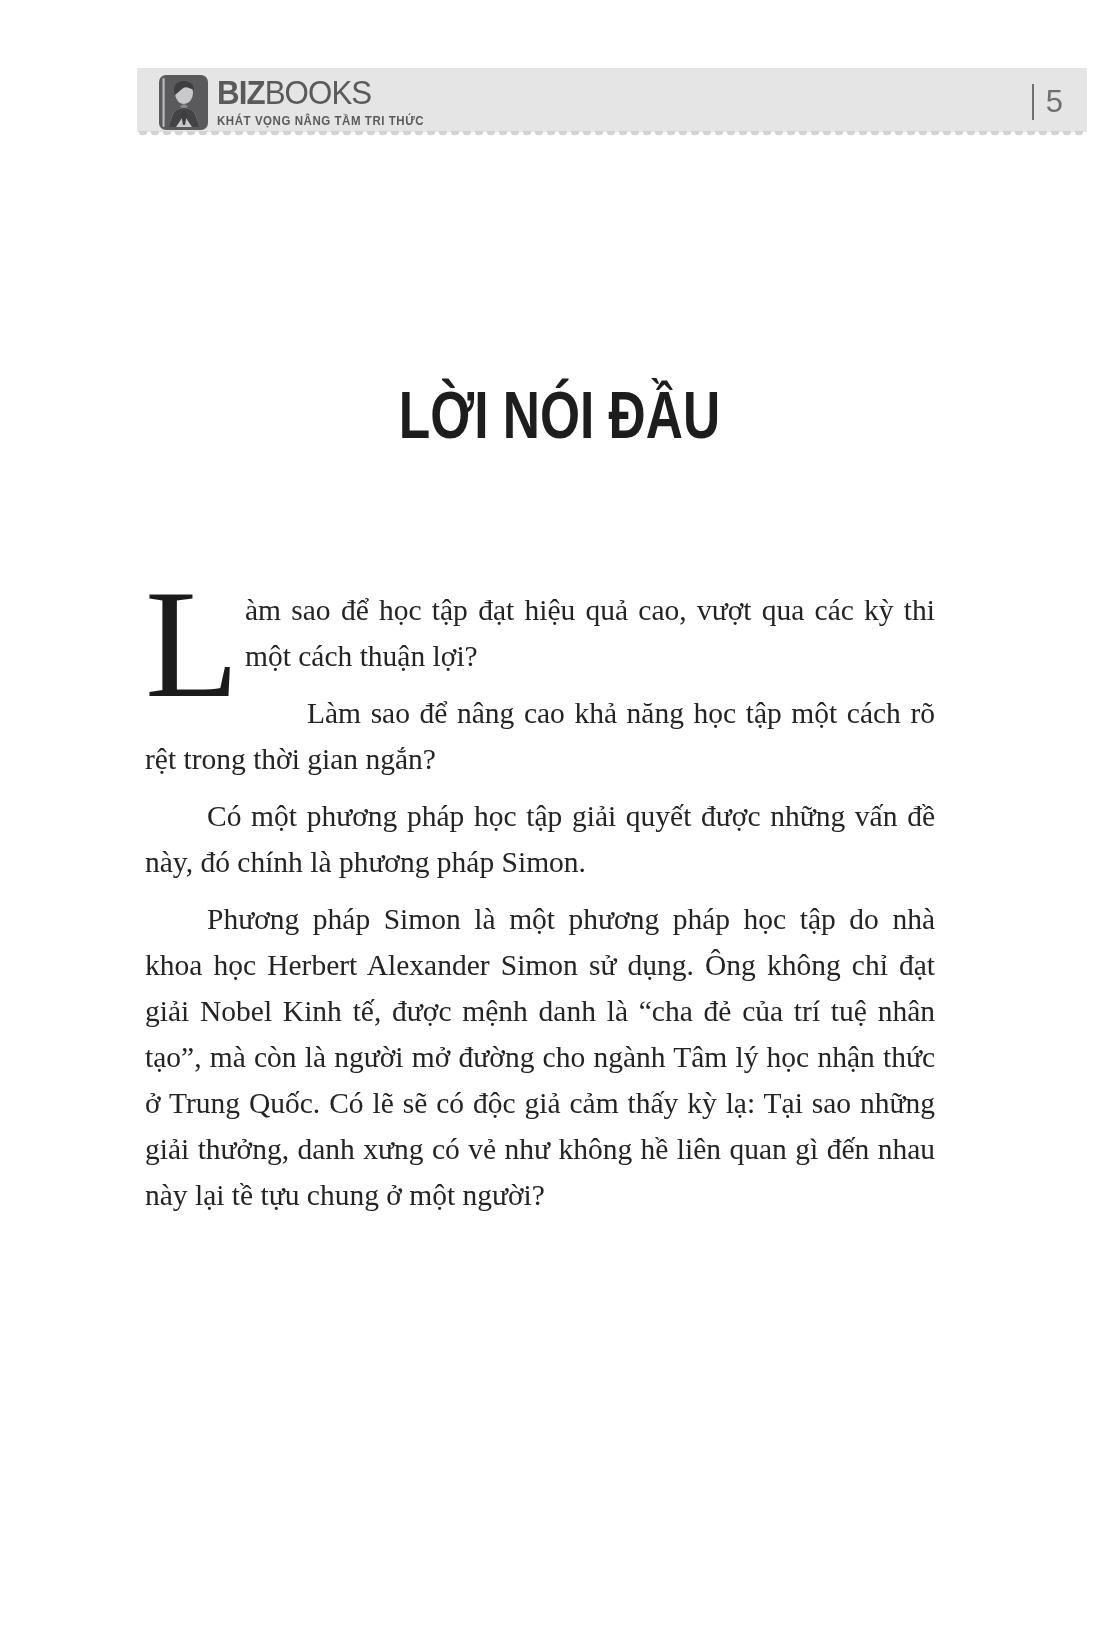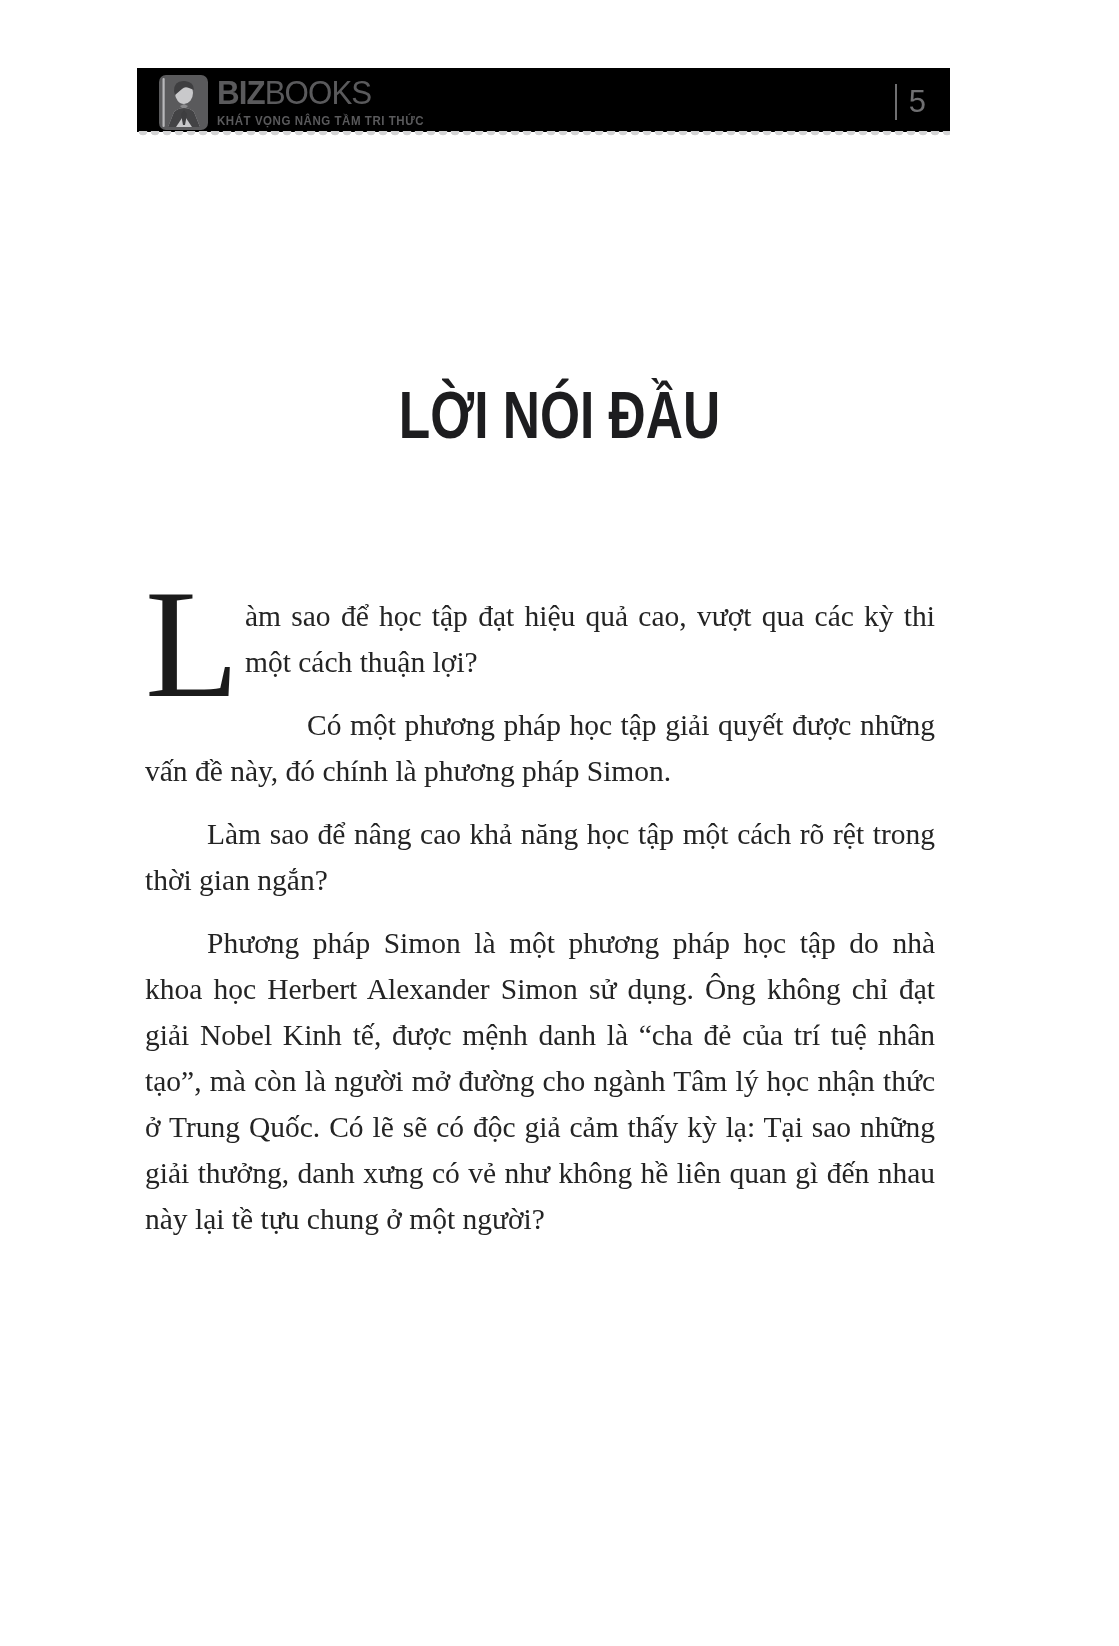--- a/index.html
+++ b/index.html
@@ -3,22 +3,22 @@
 <meta charset="utf-8">
 <style>
   html,body{margin:0;padding:0;}
   body{
     width:1119px;height:1646px;position:relative;background:#ffffff;
     font-family:"Liberation Serif", serif;color:#222;
     overflow:hidden;
   }
   
   .band{
-    position:absolute;left:137px;top:68px;width:813px;height:64px;
-    background:#000000;
+    position:absolute;left:137px;top:68px;width:950px;height:64px;
+    background:#e5e5e5;
   }
   .band::after{ 
     content:"";position:absolute;left:0;right:0;bottom:-6px;height:7px;
     background-image:radial-gradient(circle at 6px 0px, #d3d3d4 4.2px, rgba(0,0,0,0) 4.6px);
     background-size:12px 7px;background-repeat:repeat-x;
   }
   .logo{position:absolute;left:22px;top:7px;display:flex;align-items:flex-start;}
   .logo-icon{width:49px;height:55px;margin-right:9px;flex:0 0 auto;}
   .logotype{display:flex;flex-direction:column;line-height:1;transform:scaleX(.92);transform-origin:0 0;}
   .brandline{font-family:"Liberation Sans",sans-serif;font-size:34px;color:#5a5a5c;letter-spacing:-1px;white-space:nowrap;}
@@ -35,21 +35,21 @@
     position:absolute;left:0;top:376px;width:100%;text-align:center;
     font-family:"Liberation Sans",sans-serif;font-weight:800;font-size:66px;line-height:1.2;
     color:#1d1d1f;letter-spacing:0px;transform:scaleX(.78);transform-origin:50% 50%;
     white-space:nowrap;
   }
   
   .bodytext{
     position:absolute;left:145px;top:576px;width:790px;
     font-size:29.5px;line-height:46px;text-align:justify;color:#242424;
   }
-  .para{margin:17px 0 10px 0;}
+  .para{margin:11px 0 10px 0;}
   .para.indent{text-indent:62px;}
   .dropcap{
     float:left;width:92px;height:136px;margin:6px 8px 0 0;
     font-size:154px;line-height:124px;color:#1b1b1b;
     text-align:left;
   }
 </style>
 </head>
 <body>
 
@@ -77,16 +77,16 @@
     <span class="bar"></span>
     <span>5</span>
   </div>
 </div>
 
 <div class="title">LỜI NÓI ĐẦU</div>
 
 <div class="bodytext">
   <span class="dropcap">L</span>
   <p class="para">àm sao để học tập đạt hiệu quả cao, vượt qua các kỳ thi một cách thuận lợi?</p>
+  <p class="para indent">Làm sao để nâng cao khả năng học tập một cách rõ rệt trong thời gian ngắn?</p>
   <p class="para indent">Có một phương pháp học tập giải quyết được những vấn đề này, đó chính là phương pháp Simon.</p>
-  <p class="para indent">Làm sao để nâng cao khả năng học tập một cách rõ rệt trong thời gian ngắn?</p>
   <p class="para indent">Phương pháp Simon là một phương pháp học tập do nhà khoa học Herbert Alexander Simon sử dụng. Ông không chỉ đạt giải Nobel Kinh tế, được mệnh danh là “cha đẻ của trí tuệ nhân tạo”, mà còn là người mở đường cho ngành Tâm lý học nhận thức ở Trung Quốc. Có lẽ sẽ có độc giả cảm thấy kỳ lạ: Tại sao những giải thưởng, danh xưng có vẻ như không hề liên quan gì đến nhau này lại tề tựu chung ở một người?</p>
 </div>
 
 </body></html>

